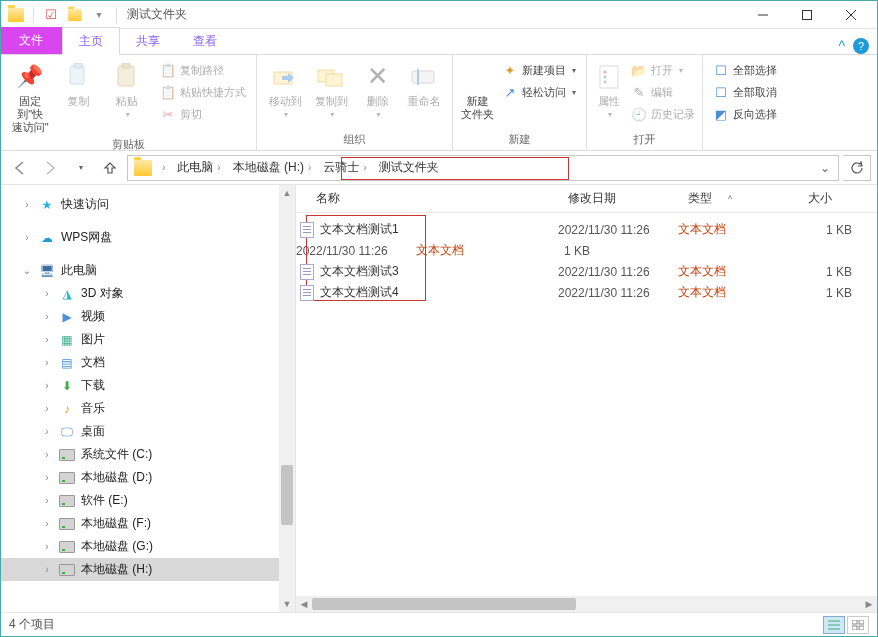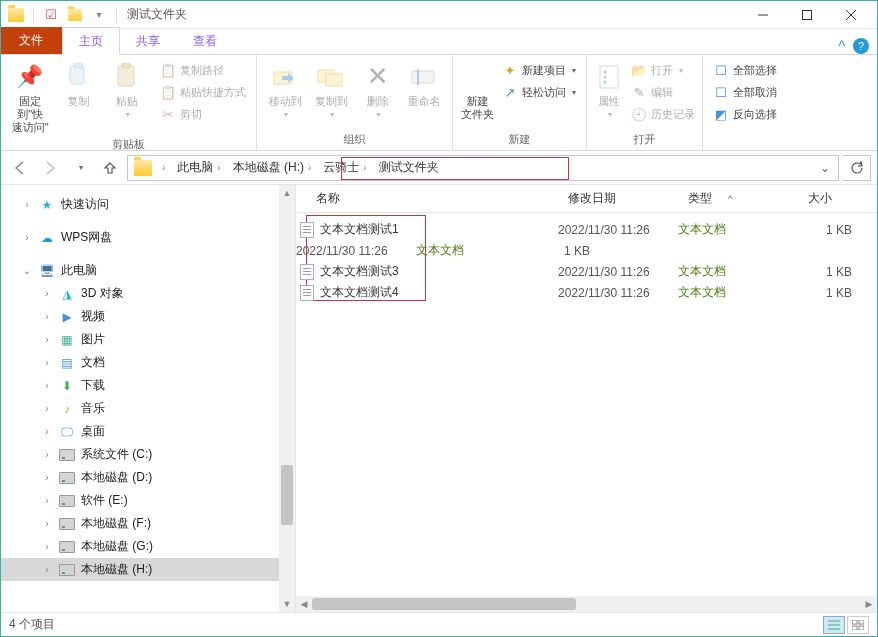--- a/index.html
+++ b/index.html
@@ -13,21 +13,21 @@
 .titlebar .folder-ico::before { content:""; position:absolute; top:-3px; left:0; width:7px; height:3px; background:#ffd24d; border-radius:1px 1px 0 0; }
 .titlebar .check { color:#d9534f; font-size:13px; }
 .titlebar .divider { width:1px; height:16px; background:#ddd; margin:0 4px; }
 .titlebar .title-text { margin-left: 6px; color:#555; }
 .titlebar .winbtns { margin-left:auto; display:flex; }
 .titlebar .winbtn { width:44px; height:26px; display:flex; align-items:center; justify-content:center; color:#666; font-size:12px; }
 
 
 .tabs { height: 26px; display:flex; align-items:flex-end; background:#fff; border-bottom:1px solid #dadada; }
 .tab { padding: 5px 16px 4px; font-size:12px; color:#8b5cf6; border-right:1px solid transparent; }
-.tab.file { background:#c2410c; color:#fff; padding:5px 18px; }
+.tab.file { background:#d946ef; color:#fff; padding:5px 18px; }
 .tab.active { border:1px solid #dadada; border-bottom:1px solid #fff; background:#fff; position:relative; top:1px; }
 .tabs .expand { margin-left:auto; display:flex; align-items:center; gap:8px; padding-right:8px; color:#1f7bbf; }
 .tabs .help { width:16px;height:16px;border-radius:50%;background:#1f9bd8;color:#fff;display:flex;align-items:center;justify-content:center;font-size:11px; }
 
 
 .ribbon { height: 96px; background:#fff; border-bottom:1px solid #dadada; display:flex; }
 .group { border-right:1px solid #e0e0e0; display:flex; flex-direction:column; }
 .group-body { flex:1; display:flex; align-items:flex-start; padding:4px 6px 0; gap:2px; }
 .group-label { text-align:center; font-size:11px; color:#666; padding:2px 0 3px; }
 .bigbtn { display:flex; flex-direction:column; align-items:center; justify-content:flex-start; width:50px; padding-top:2px; gap:2px; font-size:11px; color:#444; text-align:center; line-height:1.2; }
@@ -74,21 +74,21 @@
 
 .filepane { flex:1; display:flex; flex-direction:column; position:relative; }
 .colhdr { height:28px; border-bottom:1px solid #e8e8e8; display:flex; align-items:center; font-size:12px; color:#333; }
 .colhdr .col { padding:0 10px; display:flex; align-items:center; gap:4px; }
 .colhdr .sorter { font-size:9px; color:#666; }
 .filelist { flex:1; padding:6px 0; position:relative; }
 .filelist .hlbox { position:absolute; left:10px; top:2px; width:120px; height:86px; border:1px solid #c33; pointer-events:none; }
 .frow { display:flex; align-items:center; height:21px; font-size:12px; color:#333; }
 .frow .c-name { width:262px; padding-left:4px; display:flex; align-items:center; gap:6px; }
 .frow .c-date { width:120px; color:#555; }
-.frow .c-type { width:120px; color:#4d7c0f; }
+.frow .c-type { width:120px; color:#c2410c; }
 .frow .c-size { width:60px; text-align:right; color:#555; padding-right:6px; }
 .doc-ico { width:14px; height:16px; border:1px solid #aac; background:#fff; position:relative; }
 .doc-ico::before { content:"";position:absolute;top:3px;left:2px;right:2px;height:1px;background:#99b;box-shadow:0 3px 0 #99b,0 6px 0 #99b; }
 .hscroll { height:16px; background:#f0f0f0; display:flex; align-items:center; }
 .hscroll .harr { width:16px; text-align:center; color:#888; font-size:9px; }
 .hscroll .htrack { flex:1; position:relative; height:100%; }
 .hscroll .hthumb { position:absolute; left:0; width:48%; top:2px; bottom:2px; background:#c4c4c4; border-radius:2px; }
 
 
 .status { height:24px; border-top:1px solid #e5e5e5; display:flex; align-items:center; padding:0 8px; font-size:12px; color:#555; }

